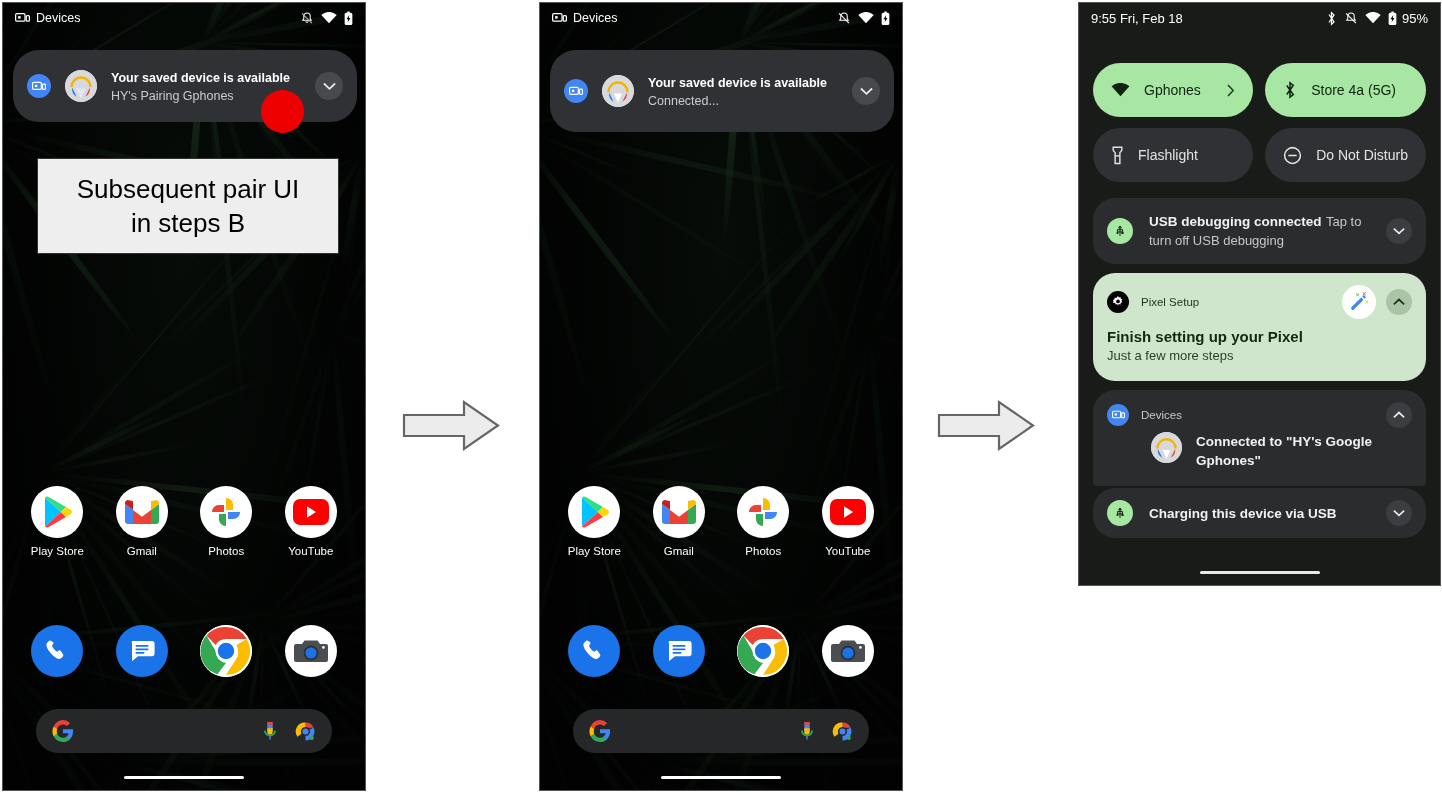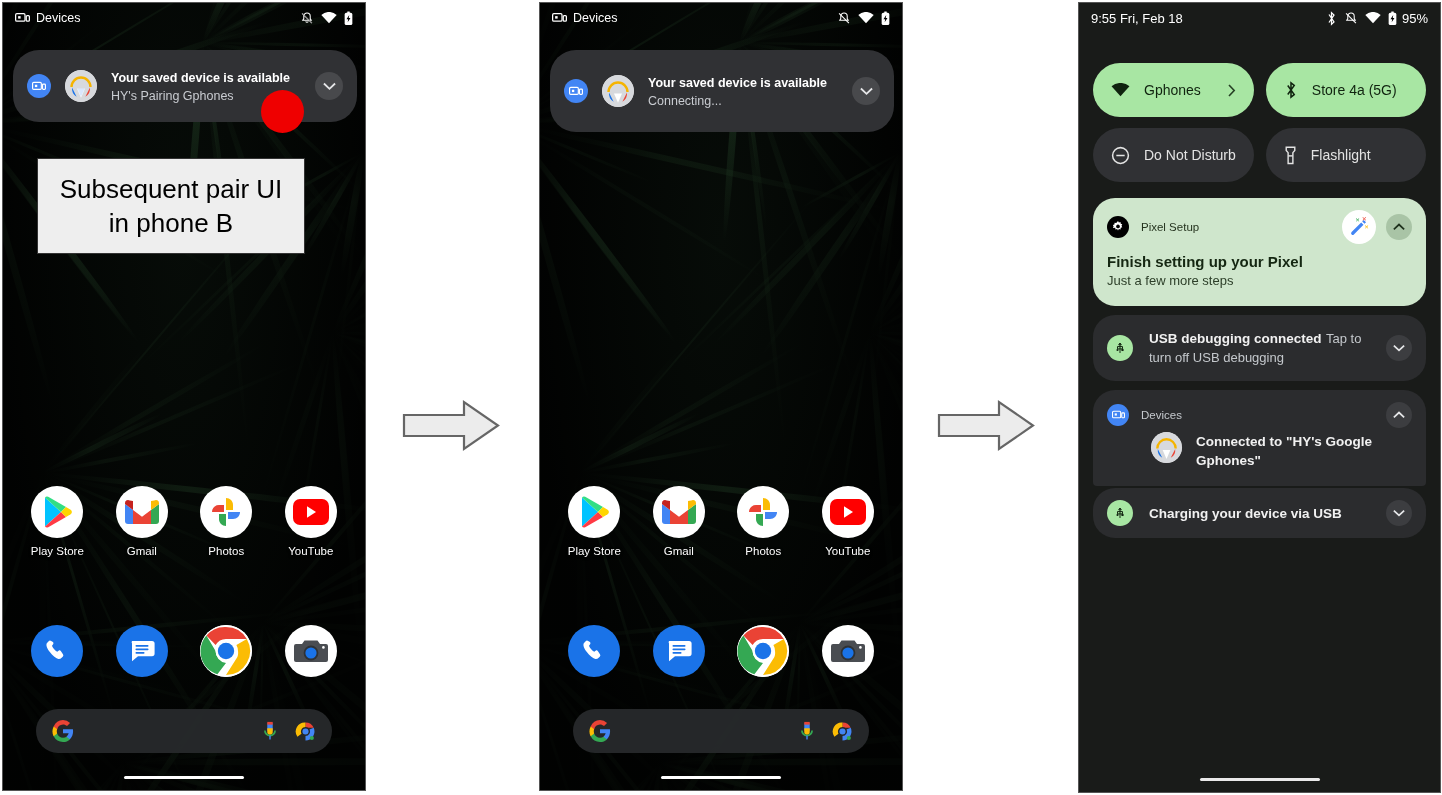--- a/index.html
+++ b/index.html
@@ -5,21 +5,21 @@
   * { box-sizing: border-box; margin:0; padding:0; }
   html,body { width:1442px; height:795px; background:#ffffff; overflow:hidden;
     font-family:"Liberation Sans", sans-serif; }
 
   #stage { position:relative; width:1442px; height:795px; background:#fff; }
 
   
   .phone { position:absolute; overflow:hidden; background:#000; }
   .phone.p1 { left:2px;    top:2px; width:364px; height:789px; border:1px solid #555; }
   .phone.p2 { left:539px;  top:2px; width:364px; height:789px; border:1px solid #555; }
-  .phone.p3 { left:1078px; top:2px; width:363px; height:791px; border:1px solid #555; background:#191b19; }
+  .phone.p3 { left:1078px; top:2px; width:363px; height:584px; border:1px solid #555; background:#191b19; }
 
   
   .wall { position:absolute; inset:0; background:#060a07; overflow:hidden; }
   .wall .frond {
     position:absolute; background:linear-gradient(90deg, rgba(28,48,33,0) 0%, rgba(53,83,58,.95) 45%, rgba(20,36,24,.2) 100%);
     border-radius:50%; transform-origin:left center;
   }
   .wall .deep { position:absolute; inset:0;
     background:radial-gradient(ellipse at 50% 30%, rgba(10,20,12,.2), rgba(0,0,0,.82) 75%); }
 
@@ -46,21 +46,21 @@
   .hu-chevron { width:28px; height:28px; border-radius:50%; background:#48494c;
     display:flex; align-items:center; justify-content:center; flex:0 0 auto; margin-left:8px; }
 
   .progress { margin-top:6px; height:3px; width:205px; background:#3f6fb5; border-radius:2px; position:relative; }
   .progress > i { position:absolute; left:0; top:0; bottom:0; background:#4a8cf7; border-radius:2px; display:block; }
 
   .red-dot { position:absolute; width:43px; height:43px; border-radius:50%; background:#ef0000;
     left:258px; top:87px; z-index:45; }
 
   
-  .annot { position:absolute; left:34px; top:155px; width:268px; height:96px;
+  .annot { position:absolute; left:34px; top:155px; width:302px; height:96px;
     background:#eeeeee; border:1px solid #333; display:flex; flex-direction:column;
     align-items:center; justify-content:center; z-index:50; color:#000;
     font-size:26px; line-height:34px; text-align:center; }
 
   
   .app-row { position:absolute; left:0; right:0; display:flex; justify-content:space-around;
     padding:0 12px; z-index:20; }
   .app { width:64px; display:flex; flex-direction:column; align-items:center; }
   .app-icon { width:52px; height:52px; border-radius:50%; background:#fff;
     display:flex; align-items:center; justify-content:center; overflow:hidden; }
@@ -358,21 +358,21 @@
         <svg width="13" height="9" viewBox="0 0 14 9">
             <path d="M1 1.3L7 7l6-5.7" fill="none" stroke="#e5e6e8" stroke-width="2"></path>
           </svg>
       </span>
     </div>
 
     <div class="red-dot"></div>
 
     <div class="annot">
       <span>Subsequent pair UI</span>
-      <span>in phone B</span>
+      <span>in steps B</span>
     </div>
 
     <div class="app-row" style="top:483px;">
       <div class="app">
         <span class="app-icon">
           <svg width="30" height="32" viewBox="0 0 30 32">
               <path d="M3 1.6v28.8L19 16z" fill="#00c3ff"></path>
               <path d="M3 1.6L19 16 24 11 6.2 0.8A2.6 2.6 0 003 1.6z" fill="#32de84"></path>
               <path d="M3 30.4L19 16l5 5-17.8 10.2A2.6 2.6 0 013 30.4z" fill="#ff3a44"></path>
               <path d="M24 11l4.6 2.7a2.7 2.7 0 010 4.6L24 21l-5-5z" fill="#ffd500"></path>
@@ -699,21 +699,21 @@
         <svg width="32" height="32" viewBox="0 0 32 32">
             <circle cx="16" cy="16" r="16" fill="#d7d9dd"></circle>
             <path d="M6.5 17a9.5 9.5 0 0119 0" fill="none" stroke="#f5b400" stroke-width="2.4"></path>
             <path d="M7 17.5l4.6 9.2a9.7 9.7 0 01-4.6-9.2z" fill="#1a73e8"></path>
             <path d="M25 17.5l-4.6 9.2a9.7 9.7 0 004.6-9.2z" fill="#ea4335"></path>
             <path d="M12 18.5l4 9.3 4-9.3z" fill="#ffffff"></path>
           </svg>
       </span>
       <span class="hu-text">
         <span class="hu-title">Your saved device is available</span>
-        <span class="hu-sub">Connecting...</span>
+        <span class="hu-sub">Connected...</span>
         <span class="progress"><i id="prog2" style="width: 22%;"></i></span>
       </span>
       <span class="hu-chevron">
         <svg width="13" height="9" viewBox="0 0 14 9">
             <path d="M1 1.3L7 7l6-5.7" fill="none" stroke="#e5e6e8" stroke-width="2"></path>
           </svg>
       </span>
     </div>
 
     <div class="app-row" style="top:483px;">
@@ -893,39 +893,61 @@
       <div class="qs-tile on">
         <span>
           <svg width="14" height="18" viewBox="0 0 14 20">
               <path d="M3.4 5L10.6 15 7 18V2l3.6 3L3.4 15" fill="none" stroke="#10230f" stroke-width="1.7"></path>
             </svg>
         </span>
         <span class="qs-label">Store 4a (5G)</span>
       </div>
       <div class="qs-tile off">
         <span>
+          <svg width="13" height="19" viewBox="0 0 13 20">
+              <path d="M2 1.4h9v3.2l-2 2.4V18.4H4V7L2 4.6z" fill="none" stroke="#e3e3e3" stroke-width="1.5"></path>
+              <line x1="4.2" y1="10.4" x2="8.8" y2="10.4" stroke="#e3e3e3" stroke-width="1.5"></line>
+            </svg>
+        </span>
+        <span class="qs-label">Flashlight</span>
+      </div>
+      <div class="qs-tile off">
+        <span>
           <svg width="19" height="19" viewBox="0 0 20 20">
               <circle cx="10" cy="10" r="8.3" fill="none" stroke="#e3e3e3" stroke-width="1.6"></circle>
               <line x1="5.6" y1="10" x2="14.4" y2="10" stroke="#e3e3e3" stroke-width="1.6"></line>
             </svg>
         </span>
         <span class="qs-label">Do Not Disturb</span>
       </div>
-      <div class="qs-tile off">
-        <span>
-          <svg width="13" height="19" viewBox="0 0 13 20">
-              <path d="M2 1.4h9v3.2l-2 2.4V18.4H4V7L2 4.6z" fill="none" stroke="#e3e3e3" stroke-width="1.5"></path>
-              <line x1="4.2" y1="10.4" x2="8.8" y2="10.4" stroke="#e3e3e3" stroke-width="1.5"></line>
-            </svg>
-        </span>
-        <span class="qs-label">Flashlight</span>
-      </div>
     </div>
 
     <div class="notif-list">
+
+      <div class="card dark">
+        <div class="row-notif">
+          <span class="rn-icon" style="background:#a8e6a3">
+            <svg width="16" height="16" viewBox="0 0 18 18">
+                <circle cx="9" cy="9" r="9" fill="#a8e6a3"></circle>
+                <path d="M9 3.4v11.2M9 3.4l-1.5 2h3zM6.2 7.4h5.6M6.2 7.4v2.6h5.6V7.4" fill="none" stroke="#10230f" stroke-width="1.1"></path>
+                <circle cx="6.2" cy="11.2" r="1.2" fill="#10230f"></circle>
+                <rect x="10.6" y="10" width="2.4" height="2.4" fill="#10230f"></rect>
+              </svg>
+          </span>
+          <span class="rn-text">
+            <span class="rn-title">USB debugging connected</span>
+            <span class="rn-sub">Tap to turn off USB debugging</span>
+          </span>
+          <span class="chev ondark">
+            <svg width="12" height="8" viewBox="0 0 14 9">
+                <path d="M1 1.6L7 7.3l6-5.7" fill="none" stroke="#e5e6e8" stroke-width="2"></path>
+              </svg>
+          </span>
+        </div>
+      </div>
 
       <div class="card green">
         <div class="card-head">
           <span class="ch-icon" style="background:#000">
             <svg width="14" height="14" viewBox="0 0 16 16">
                 <path d="M8 1.2l1 1.6 1.9-.4.2 1.9 1.8.6-.9 1.7.9 1.7-1.8.6-.2 1.9-1.9-.4-1 1.6-1-1.6-1.9.4-.2-1.9L2.1 9l.9-1.7-.9-1.7 1.8-.6.2-1.9 1.9.4z" fill="#fff"></path>
                 <circle cx="8" cy="7.3" r="2.1" fill="#000"></circle>
               </svg>
           </span>
           <span class="ch-app">Pixel Setup</span>
@@ -943,42 +965,20 @@
             <span class="chev ongreen">
               <svg width="12" height="8" viewBox="0 0 14 9">
                   <path d="M1 7.3L7 1.6l6 5.7" fill="none" stroke="#1e301c" stroke-width="2"></path>
                 </svg>
             </span>
           </span>
         </div>
         <div class="green-body">
           <div class="big-title">Finish setting up your Pixel</div>
           <div class="big-sub">Just a few more steps</div>
-        </div>
-      </div>
-
-      <div class="card dark">
-        <div class="row-notif">
-          <span class="rn-icon" style="background:#a8e6a3">
-            <svg width="16" height="16" viewBox="0 0 18 18">
-                <circle cx="9" cy="9" r="9" fill="#a8e6a3"></circle>
-                <path d="M9 3.4v11.2M9 3.4l-1.5 2h3zM6.2 7.4h5.6M6.2 7.4v2.6h5.6V7.4" fill="none" stroke="#10230f" stroke-width="1.1"></path>
-                <circle cx="6.2" cy="11.2" r="1.2" fill="#10230f"></circle>
-                <rect x="10.6" y="10" width="2.4" height="2.4" fill="#10230f"></rect>
-              </svg>
-          </span>
-          <span class="rn-text">
-            <span class="rn-title">USB debugging connected</span>
-            <span class="rn-sub">Tap to turn off USB debugging</span>
-          </span>
-          <span class="chev ondark">
-            <svg width="12" height="8" viewBox="0 0 14 9">
-                <path d="M1 1.6L7 7.3l6-5.7" fill="none" stroke="#e5e6e8" stroke-width="2"></path>
-              </svg>
-          </span>
         </div>
       </div>
 
       <div>
         <div class="card dark" style="border-radius:22px 22px 4px 4px; margin-bottom:2px;">
           <div class="card-head">
             <span class="ch-icon" style="background:#4285f4">
               <svg width="13" height="10" viewBox="0 0 24 18">
                   <rect x="1" y="2" width="15" height="12" rx="2" fill="none" stroke="#fff" stroke-width="2"></rect>
                   <rect x="18" y="5" width="5" height="9" rx="1.5" fill="none" stroke="#fff" stroke-width="2"></rect>
@@ -1017,21 +1017,21 @@
         <div class="row-notif" style="padding:12px 14px;">
           <span class="rn-icon" style="background:#a8e6a3">
             <svg width="16" height="16" viewBox="0 0 18 18">
                 <circle cx="9" cy="9" r="9" fill="#a8e6a3"></circle>
                 <path d="M9 3.4v11.2M9 3.4l-1.5 2h3zM6.2 7.4h5.6M6.2 7.4v2.6h5.6V7.4" fill="none" stroke="#10230f" stroke-width="1.1"></path>
                 <circle cx="6.2" cy="11.2" r="1.2" fill="#10230f"></circle>
                 <rect x="10.6" y="10" width="2.4" height="2.4" fill="#10230f"></rect>
               </svg>
           </span>
           <span class="rn-text">
-            <span class="rn-title">Charging your device via USB</span>
+            <span class="rn-title">Charging this device via USB</span>
           </span>
           <span class="chev ondark">
             <svg width="12" height="8" viewBox="0 0 14 9">
                 <path d="M1 1.6L7 7.3l6-5.7" fill="none" stroke="#e5e6e8" stroke-width="2"></path>
               </svg>
           </span>
         </div>
       </div>
     </div>
 

